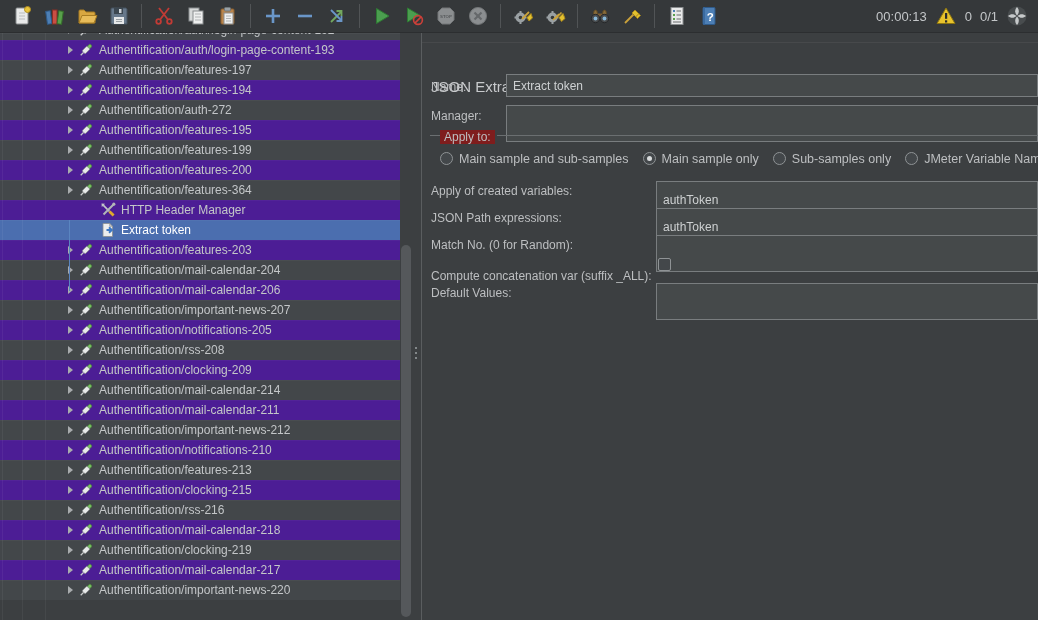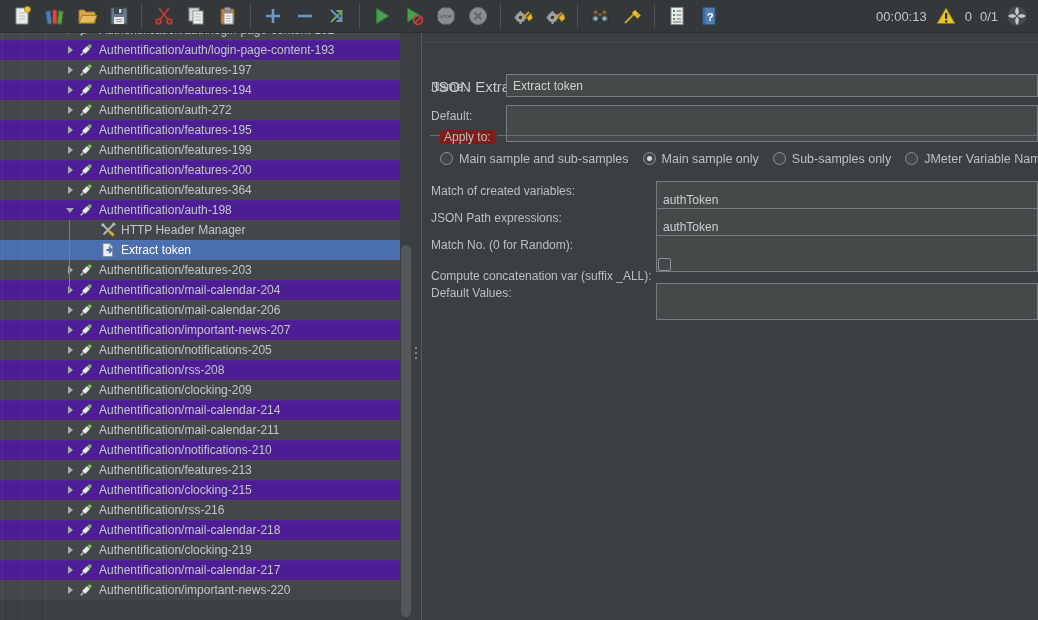--- a/index.html
+++ b/index.html
@@ -430,35 +430,20 @@
                   <g transform="rotate(45 8 8)">
                     <rect x="6.3" y="0.8" width="3.4" height="4.2" rx="1.7" fill="#79c264" stroke="#4e8f3c" stroke-width="0.7"></rect>
                     <rect x="5.8" y="4.6" width="4.4" height="6.8" rx="1" fill="#e9ebeb" stroke="#8a8d8f" stroke-width="0.7"></rect>
                     <line x1="8" y1="11.4" x2="8" y2="15.5" stroke="#c9cccd" stroke-width="1.3"></line>
                   </g>
                 </svg>
               </span>
               <span class="tree-label">Authentification/features-364</span>
             </div>
           </div>
-          <div class="tree-row lvl0">
-            <div class="row-inner">
-              <span class="arrow expanded"></span>
-              <span class="tree-ico">
-                <svg width="16" height="16" viewBox="0 0 16 16" xmlns="http://www.w3.org/2000/svg">
-                  <g transform="rotate(45 8 8)">
-                    <rect x="6.3" y="0.8" width="3.4" height="4.2" rx="1.7" fill="#79c264" stroke="#4e8f3c" stroke-width="0.7"></rect>
-                    <rect x="5.8" y="4.6" width="4.4" height="6.8" rx="1" fill="#e9ebeb" stroke="#8a8d8f" stroke-width="0.7"></rect>
-                    <line x1="8" y1="11.4" x2="8" y2="15.5" stroke="#c9cccd" stroke-width="1.3"></line>
-                  </g>
-                </svg>
-              </span>
-              <span class="tree-label">Authentification/auth-198</span>
-            </div>
-          </div>
           <div class="tree-row lvl1">
             <div class="row-inner">
               <span class="tree-ico">
                 <svg width="16" height="16" viewBox="0 0 16 16" xmlns="http://www.w3.org/2000/svg">
                   <line x1="3.2" y1="3.2" x2="9.5" y2="9.5" stroke="#c3c7c8" stroke-width="1.7"></line>
                   <path d="M1.5 1.5 L5 1.8 L1.8 5 Z" fill="#c3c7c8"></path>
                   <line x1="9.5" y1="9.5" x2="13.6" y2="13.6" stroke="#e0a92e" stroke-width="2.8"></line>
                   <line x1="13.5" y1="2.5" x2="3.5" y2="12.5" stroke="#b2b6b8" stroke-width="1.9"></line>
                   <circle cx="13.8" cy="2.2" r="1.6" fill="#b2b6b8"></circle>
                 </svg>
@@ -604,20 +589,35 @@
               <span class="tree-ico">
                 <svg width="16" height="16" viewBox="0 0 16 16" xmlns="http://www.w3.org/2000/svg">
                   <g transform="rotate(45 8 8)">
                     <rect x="6.3" y="0.8" width="3.4" height="4.2" rx="1.7" fill="#79c264" stroke="#4e8f3c" stroke-width="0.7"></rect>
                     <rect x="5.8" y="4.6" width="4.4" height="6.8" rx="1" fill="#e9ebeb" stroke="#8a8d8f" stroke-width="0.7"></rect>
                     <line x1="8" y1="11.4" x2="8" y2="15.5" stroke="#c9cccd" stroke-width="1.3"></line>
                   </g>
                 </svg>
               </span>
               <span class="tree-label">Authentification/mail-calendar-211</span>
+            </div>
+          </div>
+          <div class="tree-row lvl0">
+            <div class="row-inner">
+              <span class="arrow collapsed"></span>
+              <span class="tree-ico">
+                <svg width="16" height="16" viewBox="0 0 16 16" xmlns="http://www.w3.org/2000/svg">
+                  <g transform="rotate(45 8 8)">
+                    <rect x="6.3" y="0.8" width="3.4" height="4.2" rx="1.7" fill="#79c264" stroke="#4e8f3c" stroke-width="0.7"></rect>
+                    <rect x="5.8" y="4.6" width="4.4" height="6.8" rx="1" fill="#e9ebeb" stroke="#8a8d8f" stroke-width="0.7"></rect>
+                    <line x1="8" y1="11.4" x2="8" y2="15.5" stroke="#c9cccd" stroke-width="1.3"></line>
+                  </g>
+                </svg>
+              </span>
+              <span class="tree-label">Authentification/important-news-212</span>
             </div>
           </div>
           <div class="tree-row lvl0">
             <div class="row-inner">
               <span class="arrow collapsed"></span>
               <span class="tree-ico">
                 <svg width="16" height="16" viewBox="0 0 16 16" xmlns="http://www.w3.org/2000/svg">
                   <g transform="rotate(45 8 8)">
                     <rect x="6.3" y="0.8" width="3.4" height="4.2" rx="1.7" fill="#79c264" stroke="#4e8f3c" stroke-width="0.7"></rect>
                     <rect x="5.8" y="4.6" width="4.4" height="6.8" rx="1" fill="#e9ebeb" stroke="#8a8d8f" stroke-width="0.7"></rect>
@@ -751,21 +751,21 @@
         </span>
     </div>
 
     <div class="config-panel">
       <div class="panel-divider"></div>
       <div class="panel-title">JSON Extractor</div>
 
       <label class="f-label" id="lb-name">Name:</label>
       <input class="f-input" id="in-name" value="Extract token" style="">
 
-      <label class="f-label" id="lb-comments">Default:</label>
+      <label class="f-label" id="lb-comments">Manager:</label>
       <input class="f-input" id="in-comments" value="" style="">
 
       <span class="f-label" id="lb-apply">Apply to:</span>
       <div class="group-line seg-a"></div>
       <div class="group-line seg-b"></div>
       <div class="apply-options" id="apply-options">
           <span class="radio-opt">
             <span class="radio"></span>
             <span>Main sample and sub-samples</span>
           </span>
@@ -776,21 +776,21 @@
           <span class="radio-opt">
             <span class="radio"></span>
             <span>Sub-samples only</span>
           </span>
           <span class="radio-opt">
             <span class="radio"></span>
             <span>JMeter Variable Name to use</span>
           </span>
         </div>
 
-      <label class="f-label" id="lb-vars">Match of created variables:</label>
+      <label class="f-label" id="lb-vars">Apply of created variables:</label>
       <input class="f-input" id="in-vars" value="authToken" style="">
 
       <label class="f-label" id="lb-jsonpath">JSON Path expressions:</label>
       <input class="f-input" id="in-jsonpath" value="authToken" style="">
 
       <label class="f-label" id="lb-match">Match No. (0 for Random):</label>
       <input class="f-input" id="in-match" value="" style="">
 
       <label class="f-label" id="lb-concat">Compute concatenation var (suffix _ALL):</label>
       <div class="checkbox"></div>

